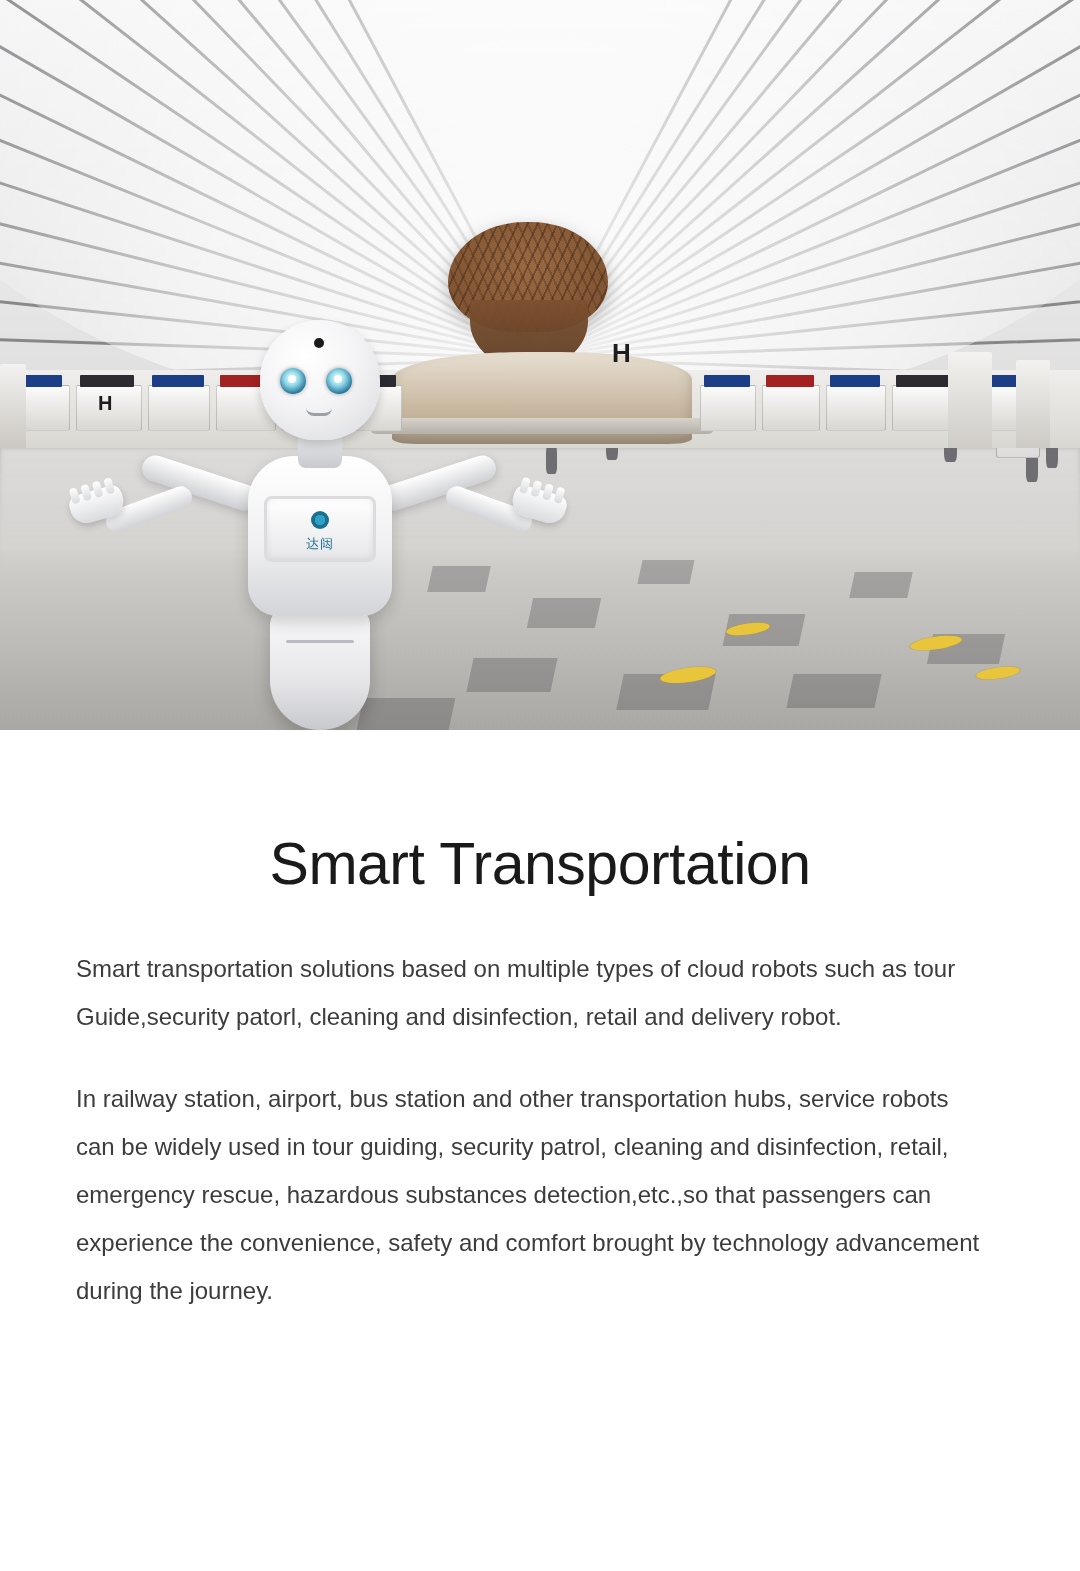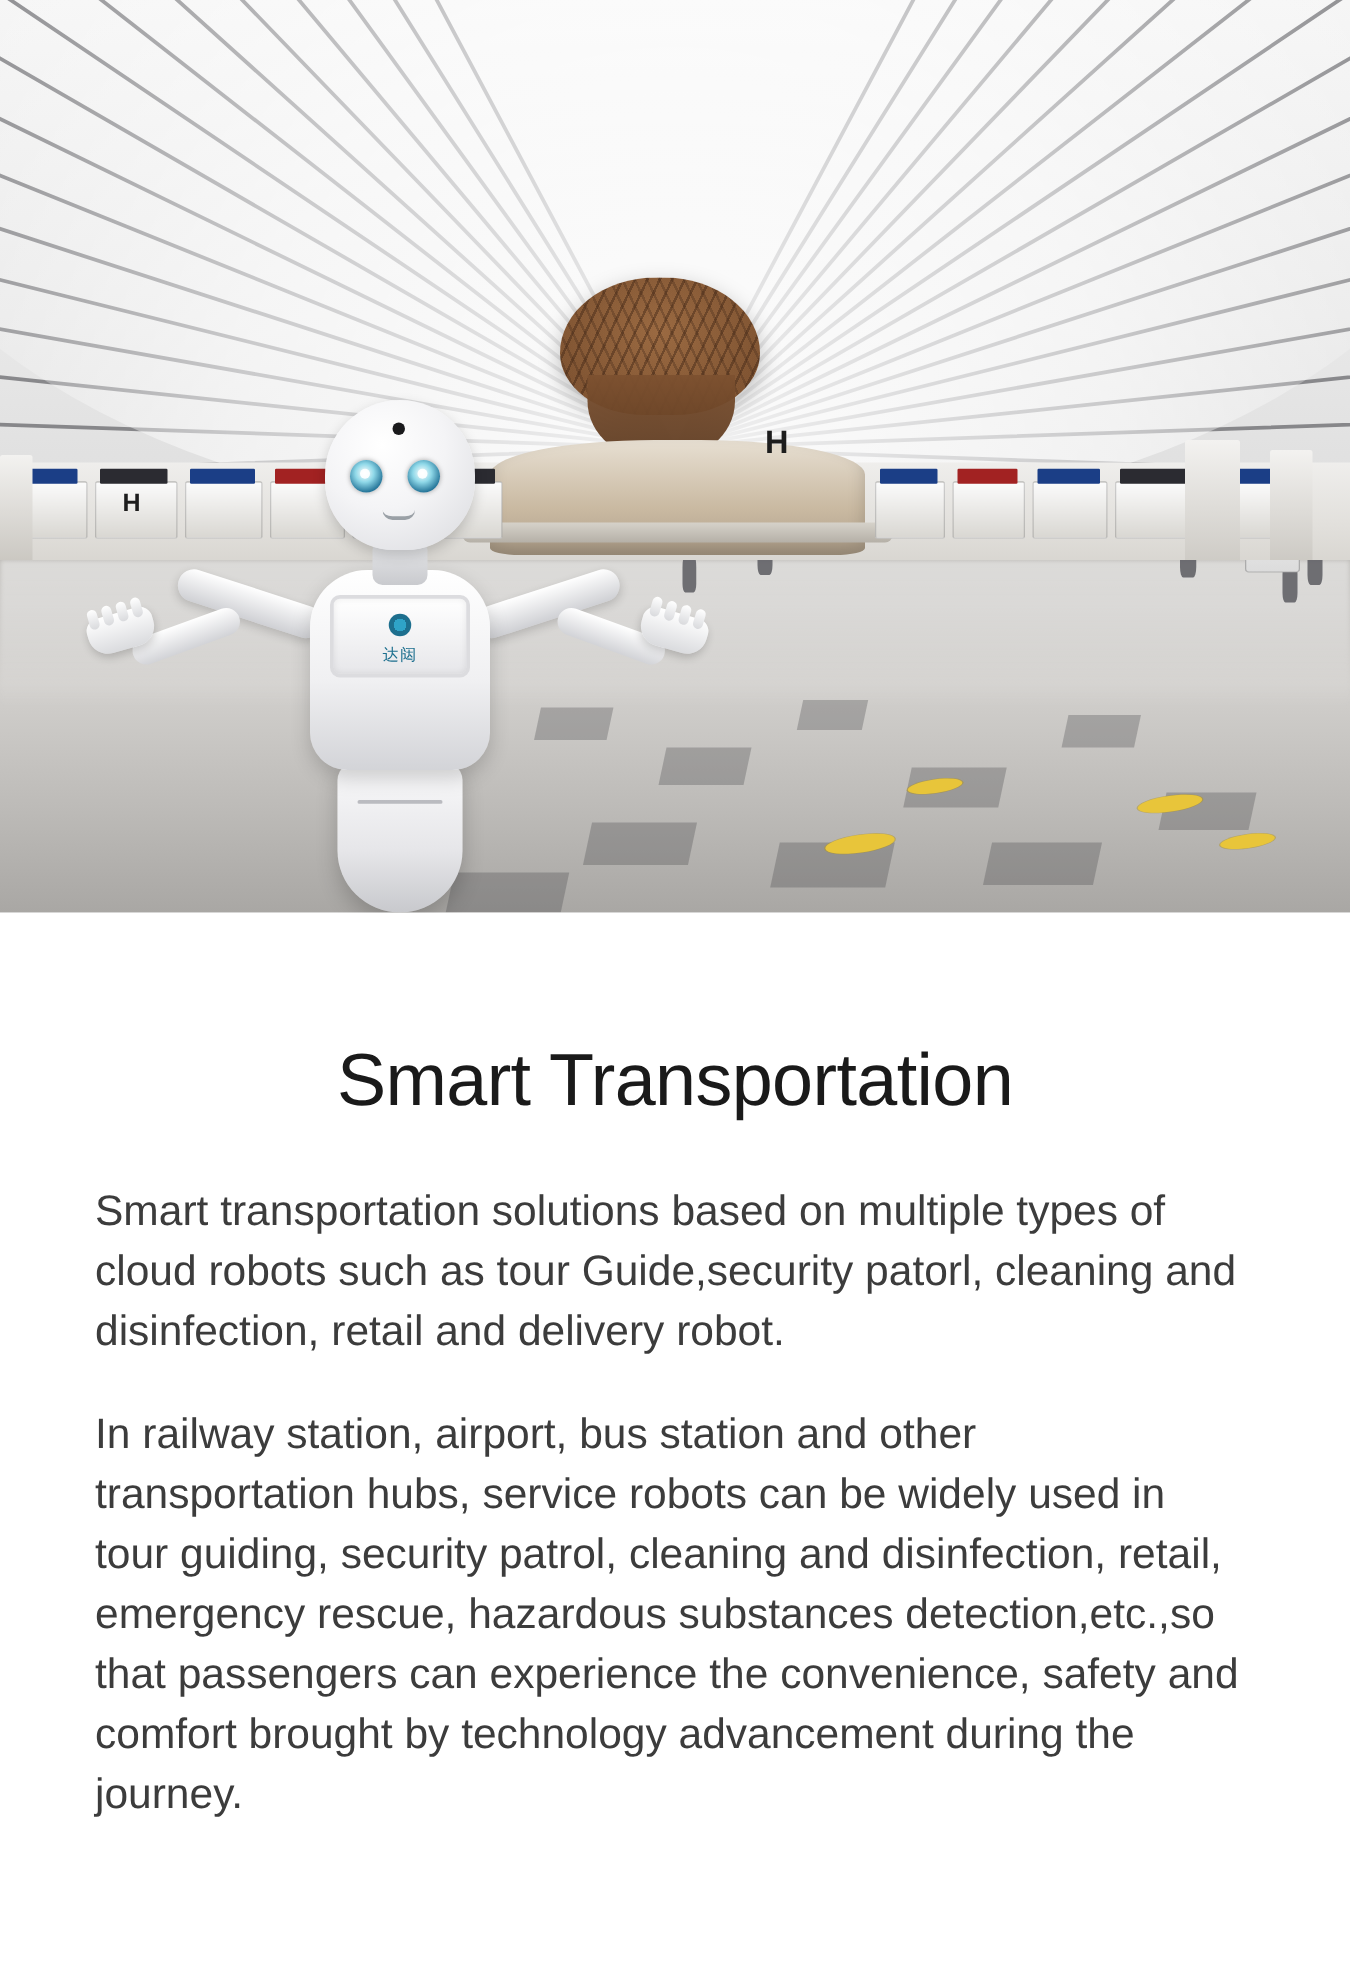--- a/index.html
+++ b/index.html
@@ -232,21 +232,21 @@
     border-radius: 8px;
   }
   .r-torso {
     position: absolute; left: 128px; top: 136px;
     width: 144px; height: 160px;
     background: linear-gradient(#ffffff 0%, #f0f0f2 55%, #d3d4d8 100%);
     border-radius: 46px 46px 30px 30px;
     box-shadow: 0 6px 16px rgba(0,0,0,0.18);
   }
   .r-tablet {
-    position: absolute; left: 144px; top: 156px;
+    position: absolute; left: 144px; top: 176px;
     width: 112px; height: 66px;
     background: linear-gradient(#ffffff, #e7e7ea);
     border: 3px solid #dcdcdf;
     border-radius: 8px;
     box-shadow: inset 0 0 6px rgba(0,0,0,0.08);
   }
   .r-tablet-logo {
     position: absolute; left: 50%; top: 12px; margin-left: -9px;
     width: 18px; height: 18px; border-radius: 50%;
     background: radial-gradient(circle at 50% 50%, #2fa3c7 0 40%, #1d6f8e 41% 100%);
@@ -311,21 +311,21 @@
     line-height: 1.1;
     color: #1a1a1a;
     font-weight: normal;
     margin: 122px 0 0 0;
     letter-spacing: -0.5px;
   }
   .body-wrap {
     margin: 48px 88px 0 76px;
   }
   .para {
-    font-size: 34px;
+    font-size: 24px;
     line-height: 48px;
     color: #3c3c3c;
     margin: 0 0 34px 0;
     text-align: left;
   }
   .para:last-child { margin-bottom: 0; }
 </style>
 </head>
 <body>
 

